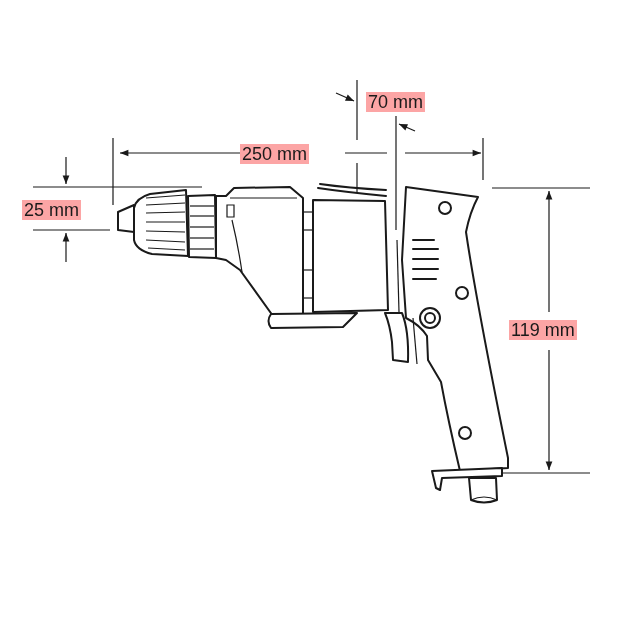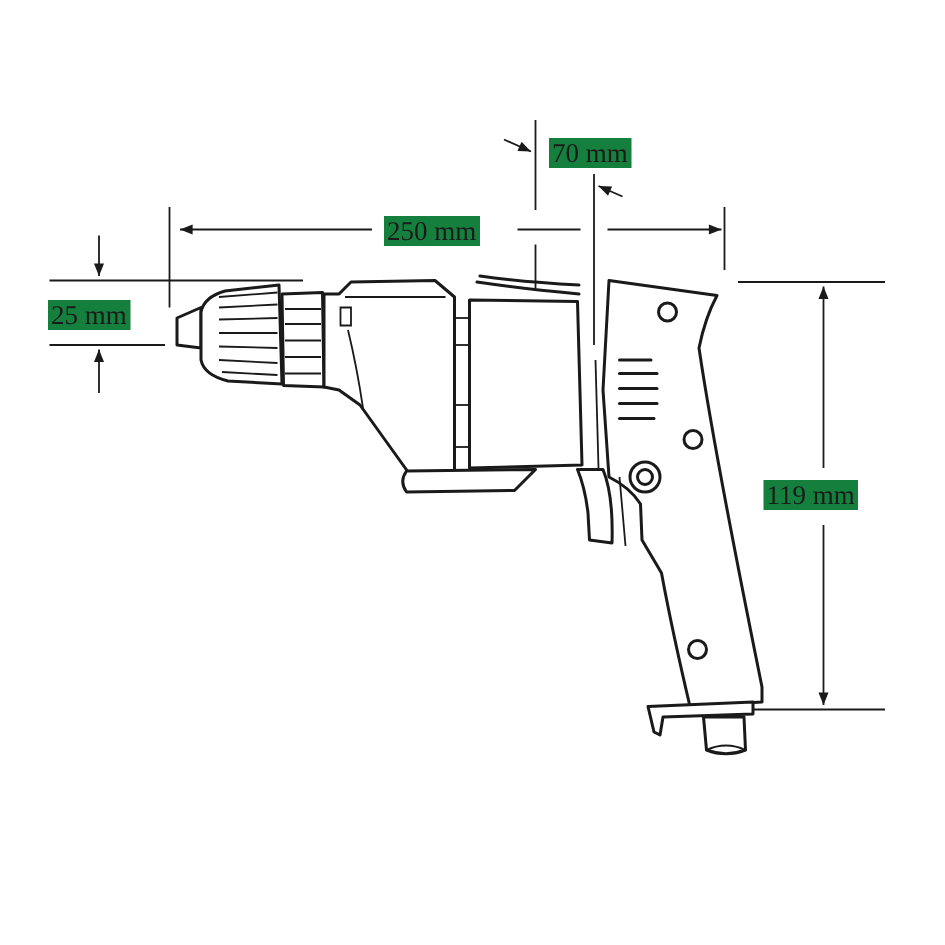--- a/index.html
+++ b/index.html
@@ -2,21 +2,21 @@
 <html><head>
 <meta charset="utf-8">
 <style>
   html, body { margin: 0; padding: 0; background: #ffffff; }
   body { width: 630px; height: 630px; overflow: hidden; position: relative; }
   #stage { position: absolute; left: 0; top: 0; width: 630px; height: 630px; }
   svg { display: block; }
   .ln { stroke: #1a1a1a; fill: none; stroke-width: 1.2; }
   .thk { stroke: #1a1a1a; fill: none; stroke-width: 2; stroke-linejoin: round; stroke-linecap: round; }
   .fillw { fill: #ffffff; }
-  .lbl { position: absolute; font-family: Liberation Serif, serif; font-size: 18px; color: #1a1a1a; background: #15803d; padding: 0 2px; line-height: 20px; white-space: nowrap; }
+  .lbl { position: absolute; font-family: Liberation Sans, sans-serif; font-size: 18px; color: #1a1a1a; background: #fca5a5; padding: 0 2px; line-height: 20px; white-space: nowrap; }
 </style>
 </head>
 <body>
 
 <div id="stage">
   <svg width="630" height="630" viewBox="0 0 630 630">
     <defs>
       <marker id="ah" viewBox="0 0 10 10" refX="10" refY="5" markerWidth="9" markerHeight="7" orient="auto-start-reverse">
         <path d="M0,1 L10,5 L0,9 z" fill="#1a1a1a"></path>
       </marker>
@@ -108,17 +108,17 @@
       <circle class="thk" cx="430" cy="318" r="5"></circle>
     </g>
 
     <g>
       <path class="thk fillw" d="M432,471 L502,468 L502,476 L442,478 L440,490 L436,488 z"></path>
       <path class="thk fillw" d="M469,478 L496,478 L497,500 Q484,505 471,500 z"></path>
       <path class="ln" d="M471,500 Q484,494 497,500"></path>
     </g>
   </svg>
 
-  <div class="lbl" style="left:256px; top:144px;">250 mm</div>
+  <div class="lbl" style="left:240px; top:144px;">250 mm</div>
   <div class="lbl" style="left:366px; top:92px;">70 mm</div>
-  <div class="lbl" style="left:32px; top:200px;">25 mm</div>
+  <div class="lbl" style="left:22px; top:200px;">25 mm</div>
   <div class="lbl" style="left:509px; top:320px;">119 mm</div>
 </div>
 
 </body></html>

